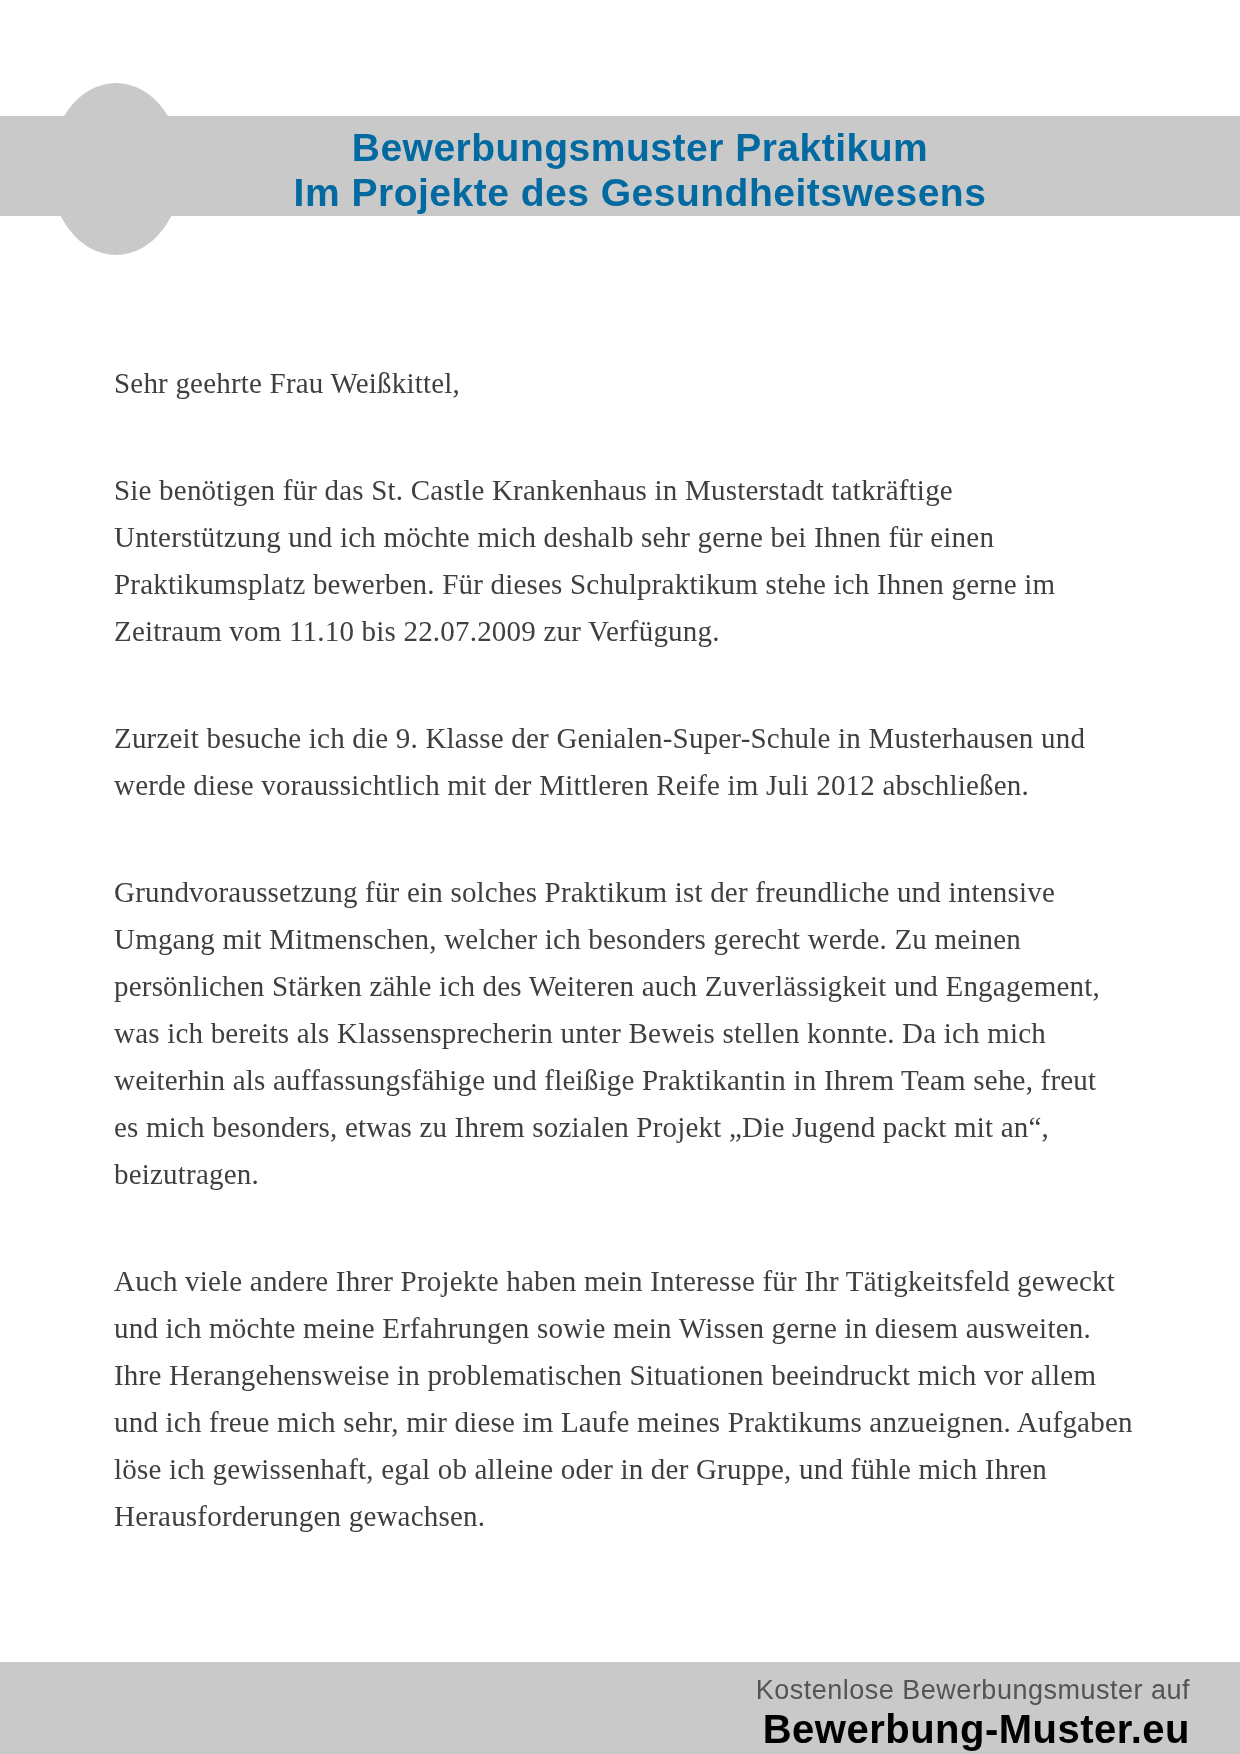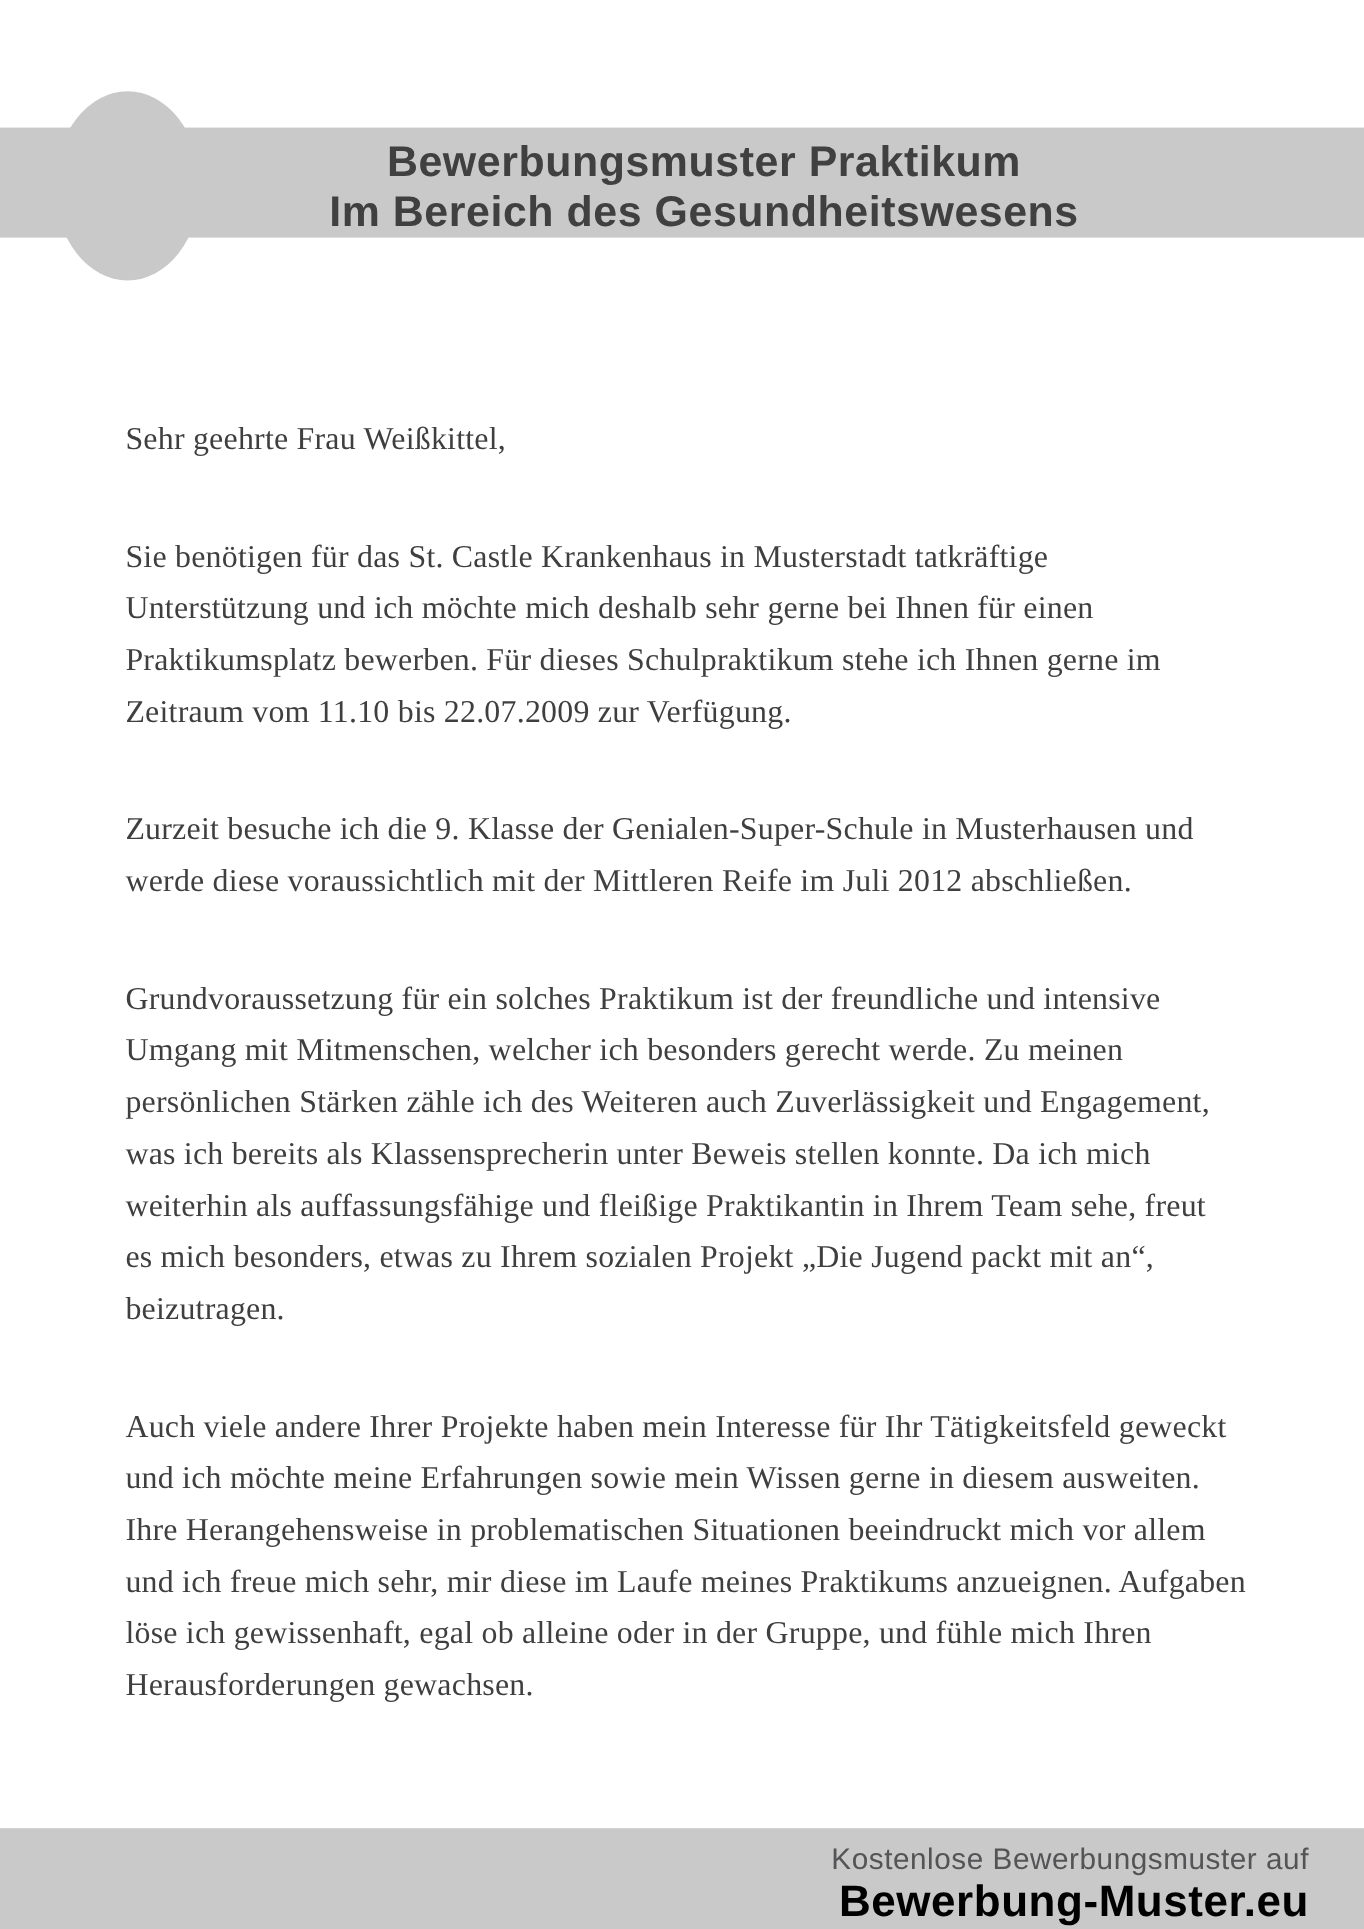--- a/index.html
+++ b/index.html
@@ -38,38 +38,38 @@
   .doc-title {
     position: absolute;
     left: 40px;
     right: 0;
     top: 125px;
     text-align: center;
     font-family: "Liberation Sans", sans-serif;
     font-weight: bold;
     font-size: 39px;
     line-height: 45px;
-    color: #404040;
+    color: #0369a1;
     letter-spacing: 0.5px;
   }
 
   
   .letter {
     position: absolute;
     left: 114px;
     top: 360px;
     width: 1090px;
     font-family: "Liberation Serif", "DejaVu Serif", serif;
     font-size: 29px;
     line-height: 47px;
     color: #3f3f3f;
     letter-spacing: 0.2px;
   }
   .letter p {
-    margin: 16px 0 60px 0;
+    margin: 0 0 60px 0;
     white-space: pre-line;
   }
 
   
   .footer-band {
     position: absolute;
     left: 0;
     top: 1662px;
     width: 1240px;
     height: 92px;
@@ -99,21 +99,21 @@
 </head>
 <body>
 
 <div class="page">
 
   <div class="header-ellipse"></div>
   <div class="header-band"></div>
 
   <div class="doc-title">
     <div>Bewerbungsmuster Praktikum</div>
-    <div>Im Bereich des Gesundheitswesens</div>
+    <div>Im Projekte des Gesundheitswesens</div>
   </div>
 
   <div class="letter">
     <p class="salutation">Sehr geehrte Frau Weißkittel,</p>
     <p>Sie benötigen für das St. Castle Krankenhaus in Musterstadt tatkräftige
 Unterstützung und ich möchte mich deshalb sehr gerne bei Ihnen für einen
 Praktikumsplatz bewerben. Für dieses Schulpraktikum stehe ich Ihnen gerne im
 Zeitraum vom 11.10 bis 22.07.2009 zur Verfügung.</p>
     <p>Zurzeit besuche ich die 9. Klasse der Genialen-Super-Schule in Musterhausen und
 werde diese voraussichtlich mit der Mittleren Reife im Juli 2012 abschließen.</p>

